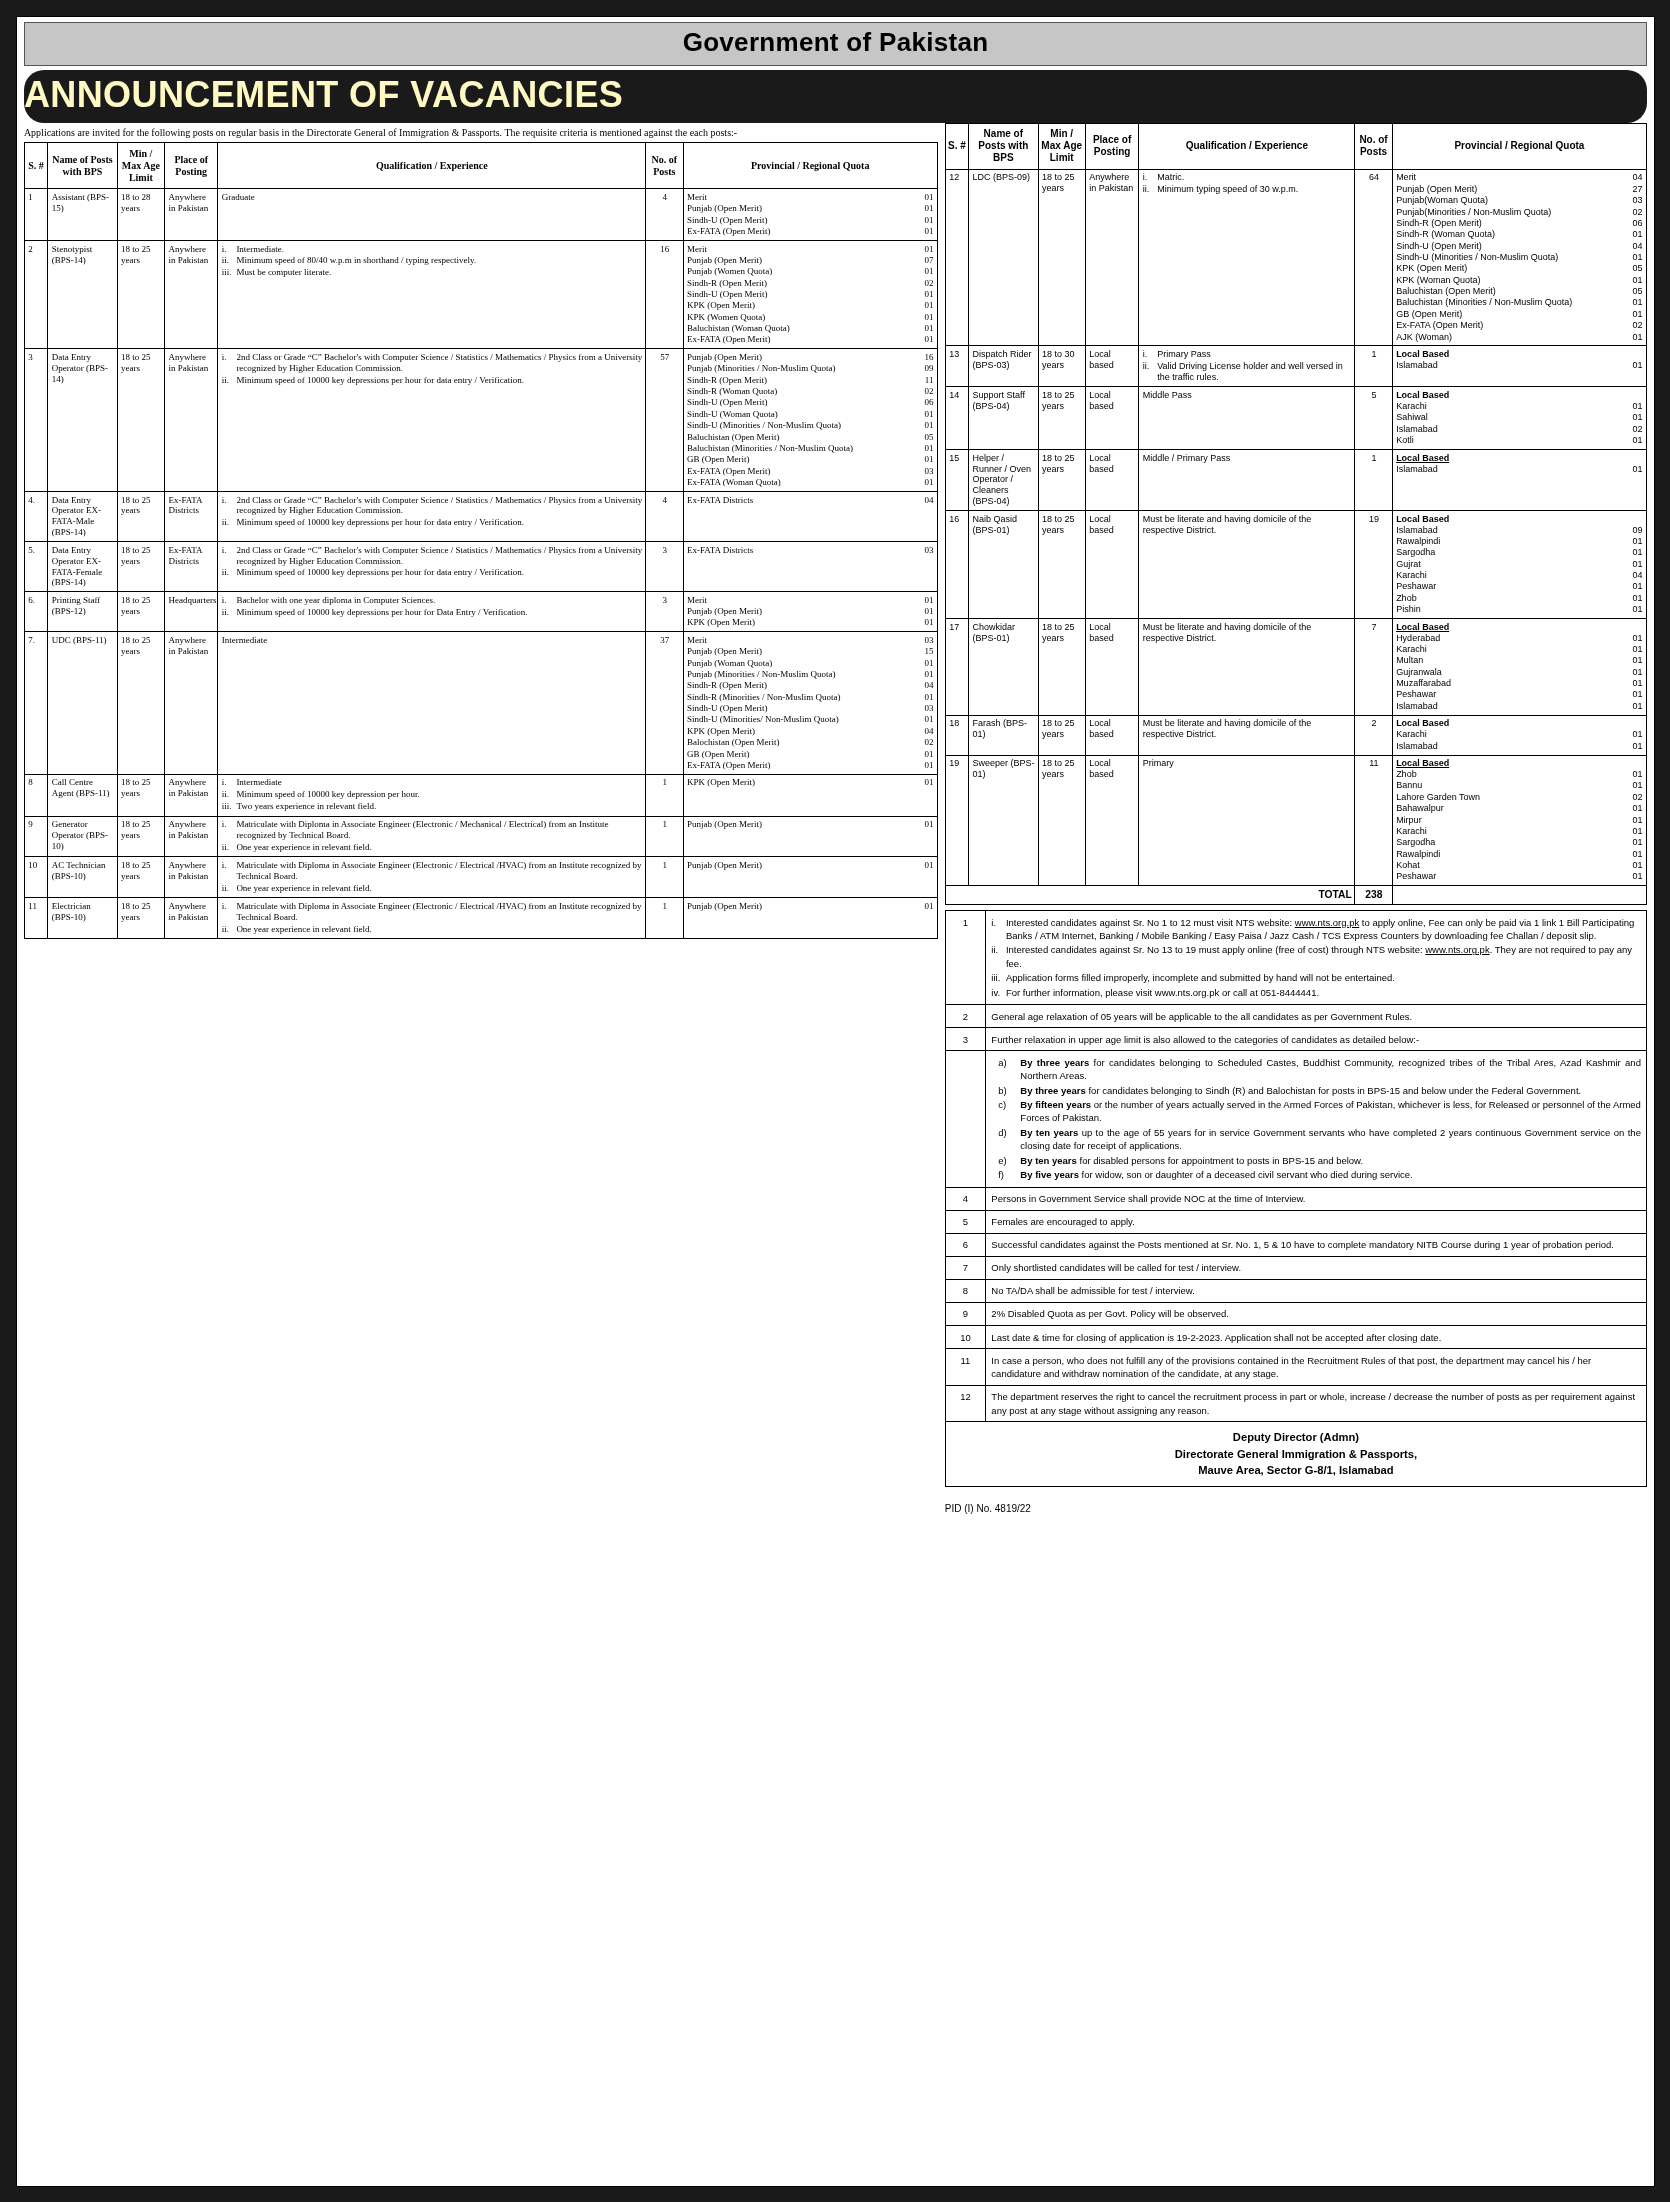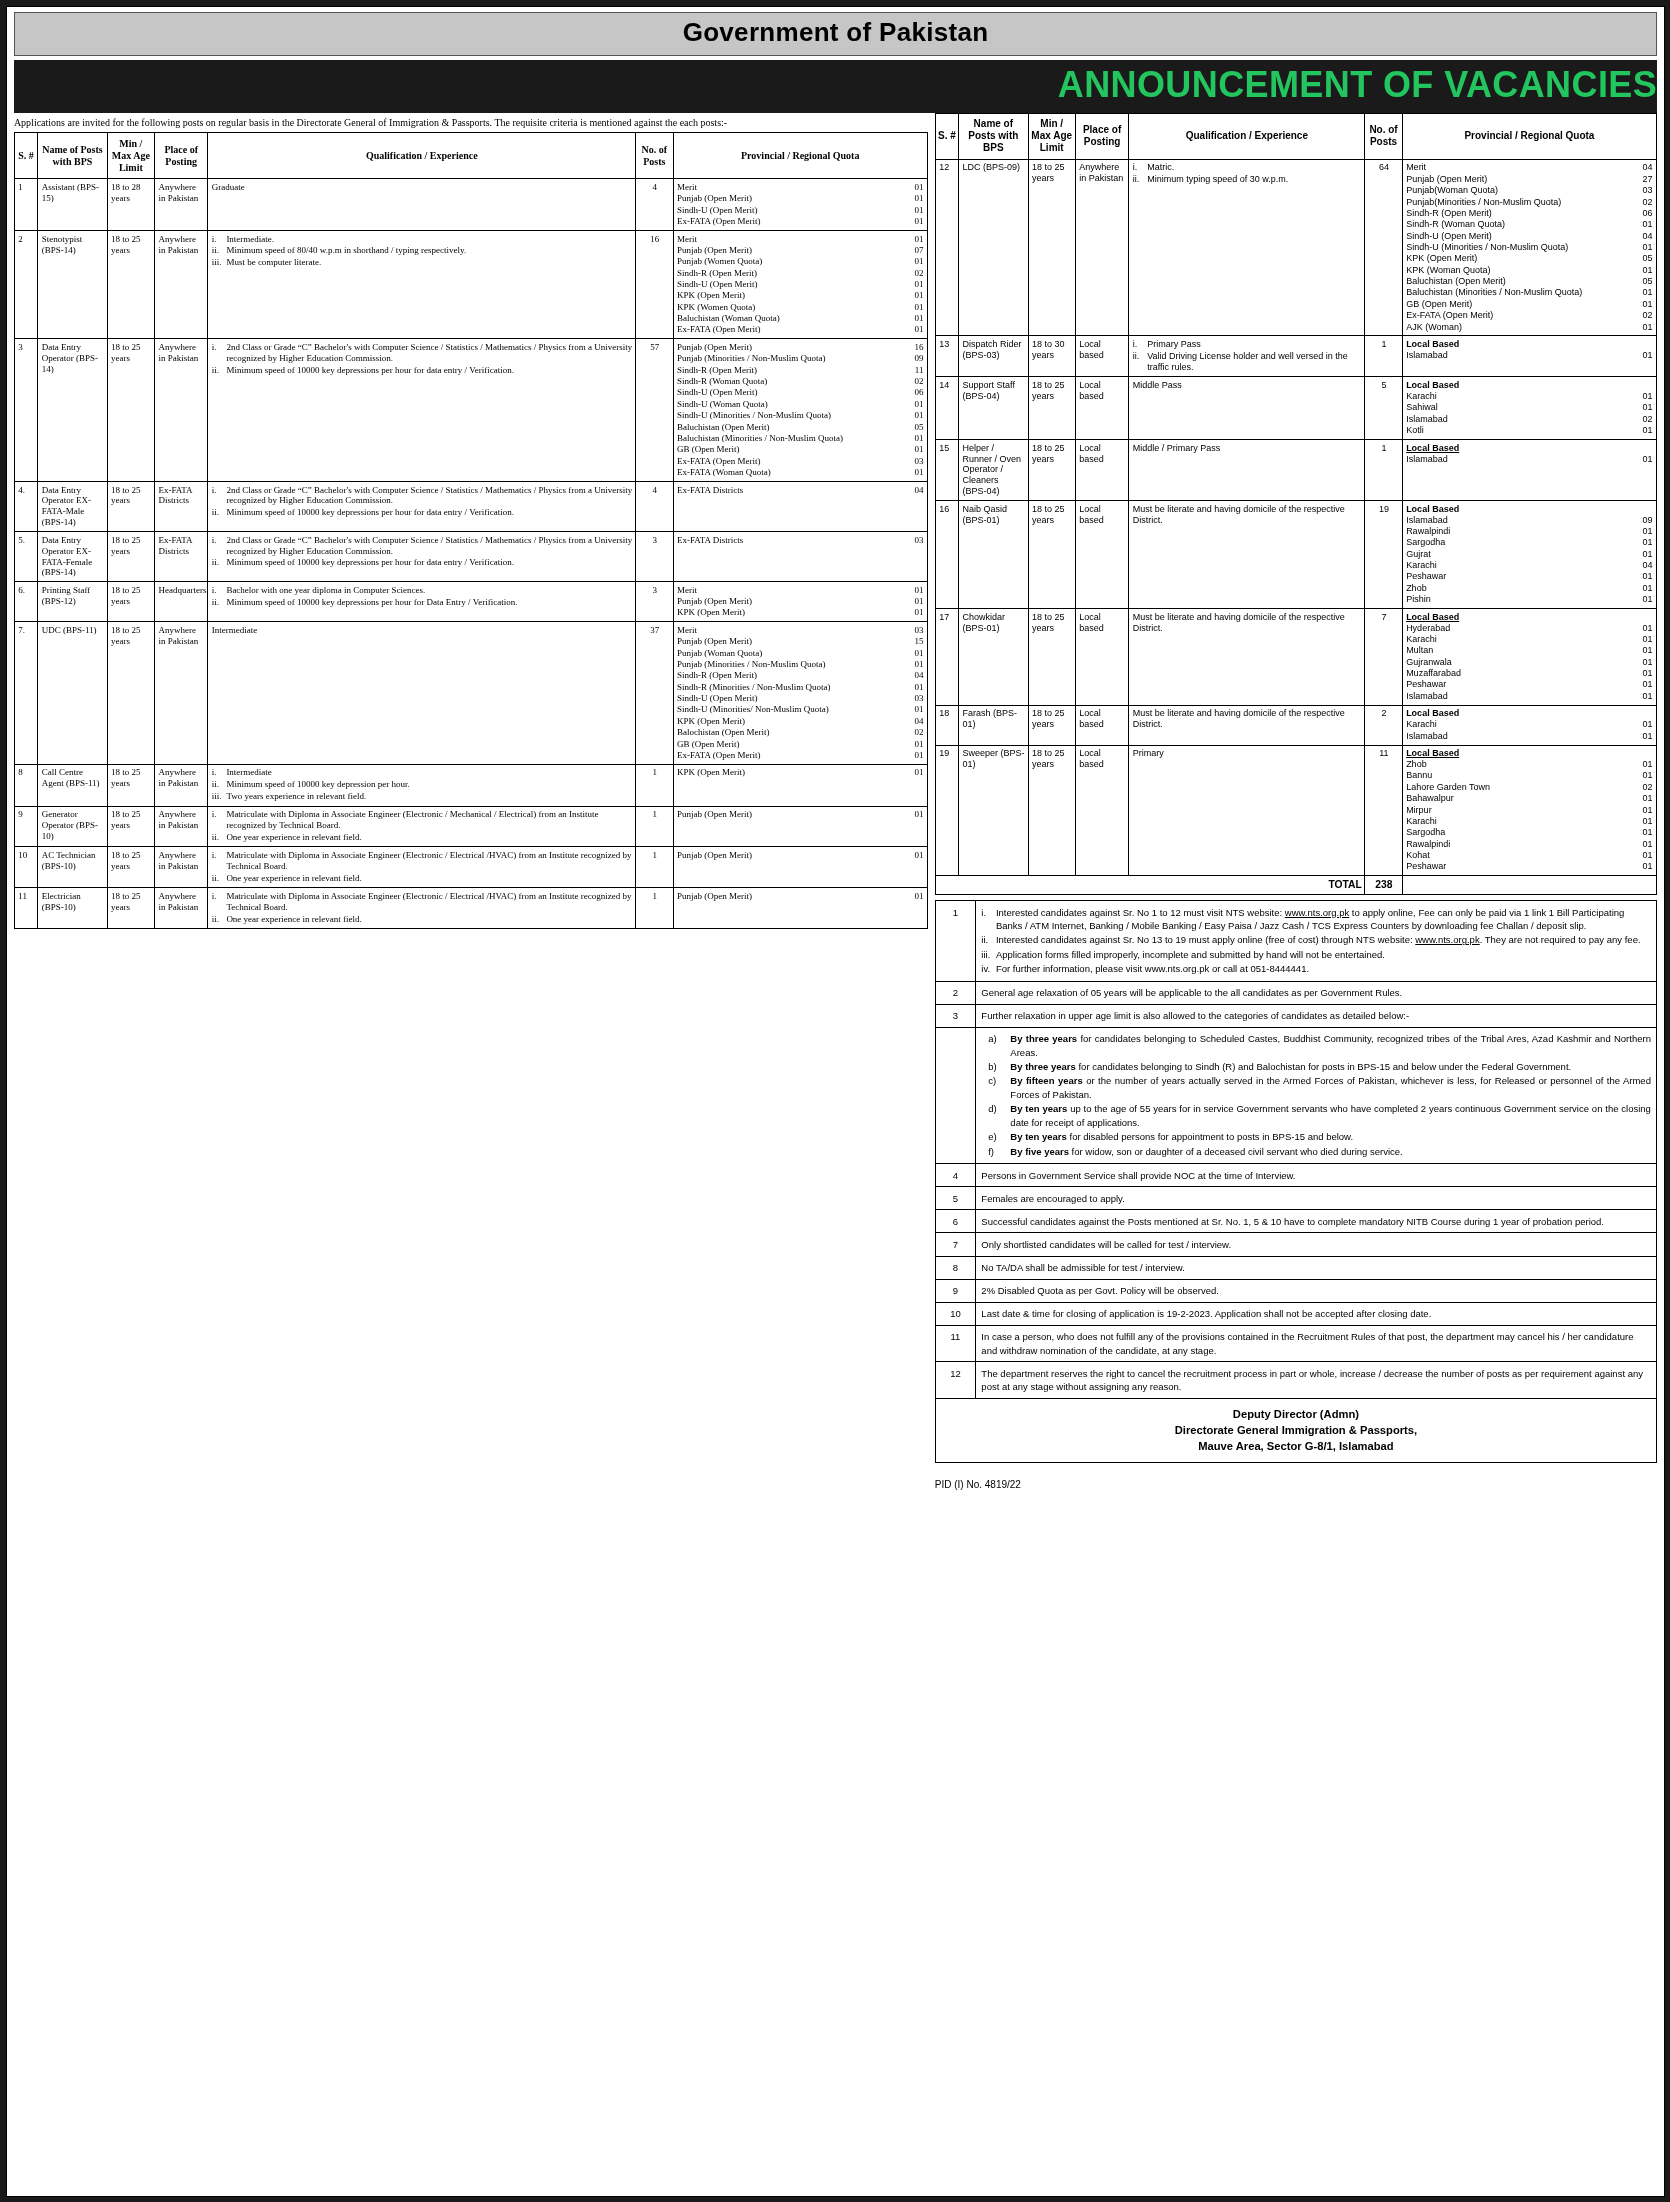--- a/index.html
+++ b/index.html
@@ -7,21 +7,21 @@
     width:1671px;height:2203px;
     background:#ffffff;
     font-family:"Liberation Sans","DejaVu Sans",sans-serif;
     color:#000;
     -webkit-font-smoothing:antialiased;
   }
   .page{
     width:1671px;height:2203px;
     box-sizing:border-box;
     background:#1a1a1a;
-    padding:6px;
+    padding:16px;
   }
   .sheet{
     background:#ffffff;
     width:100%;height:100%;
     box-sizing:border-box;
     border:1.7px solid #000;
     padding:5.2px 6.9px 6.9px 6.9px;
     display:flex;flex-direction:column;
   }
   
@@ -33,23 +33,24 @@
   }
   .hdr-gov{
     font-size:26px;font-weight:bold;letter-spacing:0.3px;
     line-height:1.15;
   }
   .hdr-dir{
     font-size:26px;font-weight:bold;line-height:1.15;margin-top:3.4px;
     letter-spacing:-0.2px;
   }
   .hdr-black{
-    background:#1a1a1a;color:#22c55e;text-align:right;
+    background:#1a1a1a;color:#fef9c3;text-align:left;
     margin-top:4.3px;
     padding:3.4px 0 6.9px 0;
+    border-radius:20px;
   }
   .hdr-ann{
     font-size:36px;font-weight:bold;letter-spacing:0.4px;
   }
   .intro{
     font-size:10px;line-height:1.35;
     margin:3.4px 0 2.6px 0;
     max-width:809px;
   }
   

